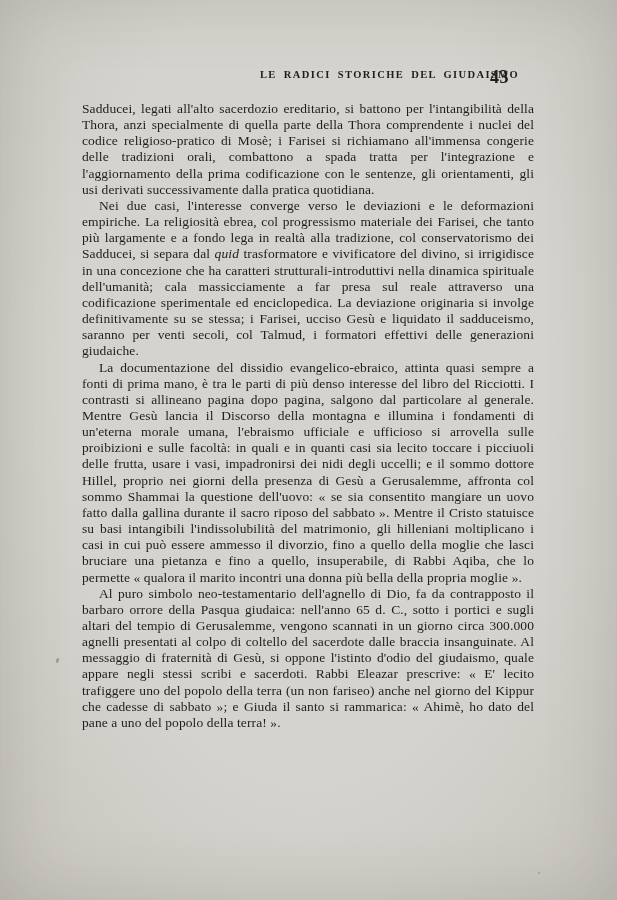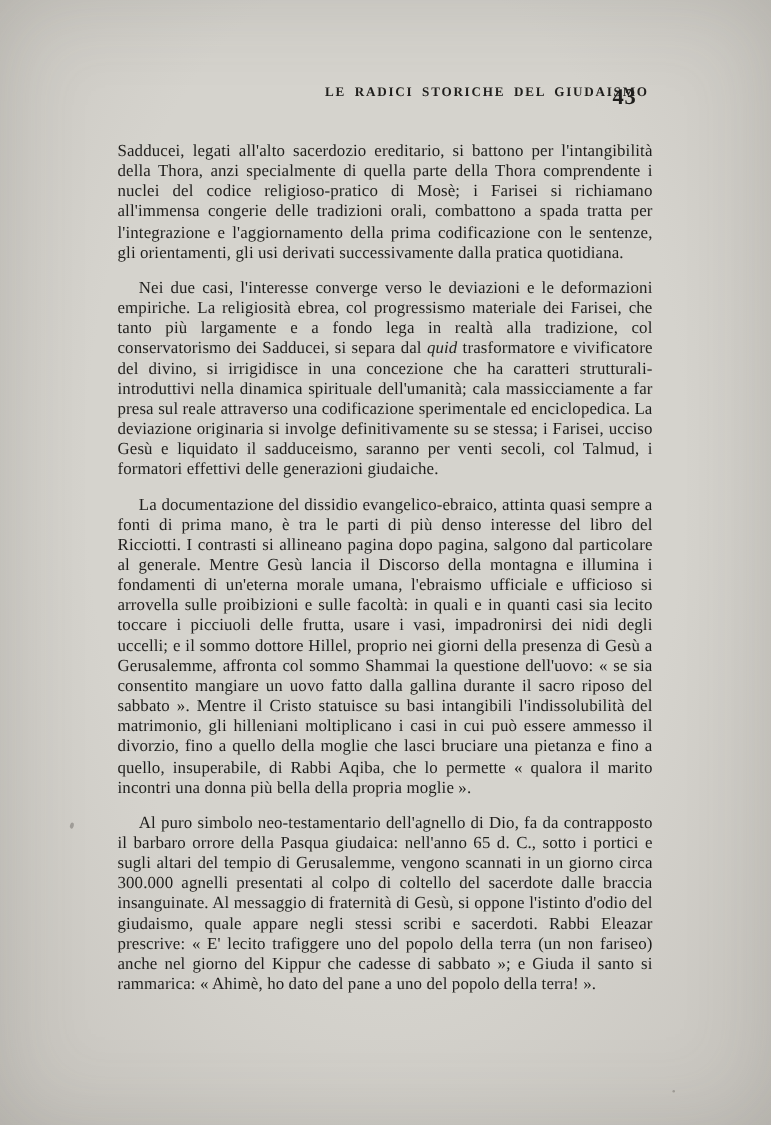--- a/index.html
+++ b/index.html
@@ -51,21 +51,21 @@
     position: absolute;
     top: 101px;
     left: 82px;
     width: 452px;
     font-size: 13.5px;
     line-height: 16.15px;
     text-align: justify;
     letter-spacing: 0.1px;
   }
   .text-block p {
-    margin: 12px;
+    margin: 0;
     padding: 0;
   }
   .text-block p.indent {
     text-indent: 17px;
   }
   .text-block em {
   }
   .speck {
     position: absolute;
     background: rgba(50, 48, 44, 0.55);

